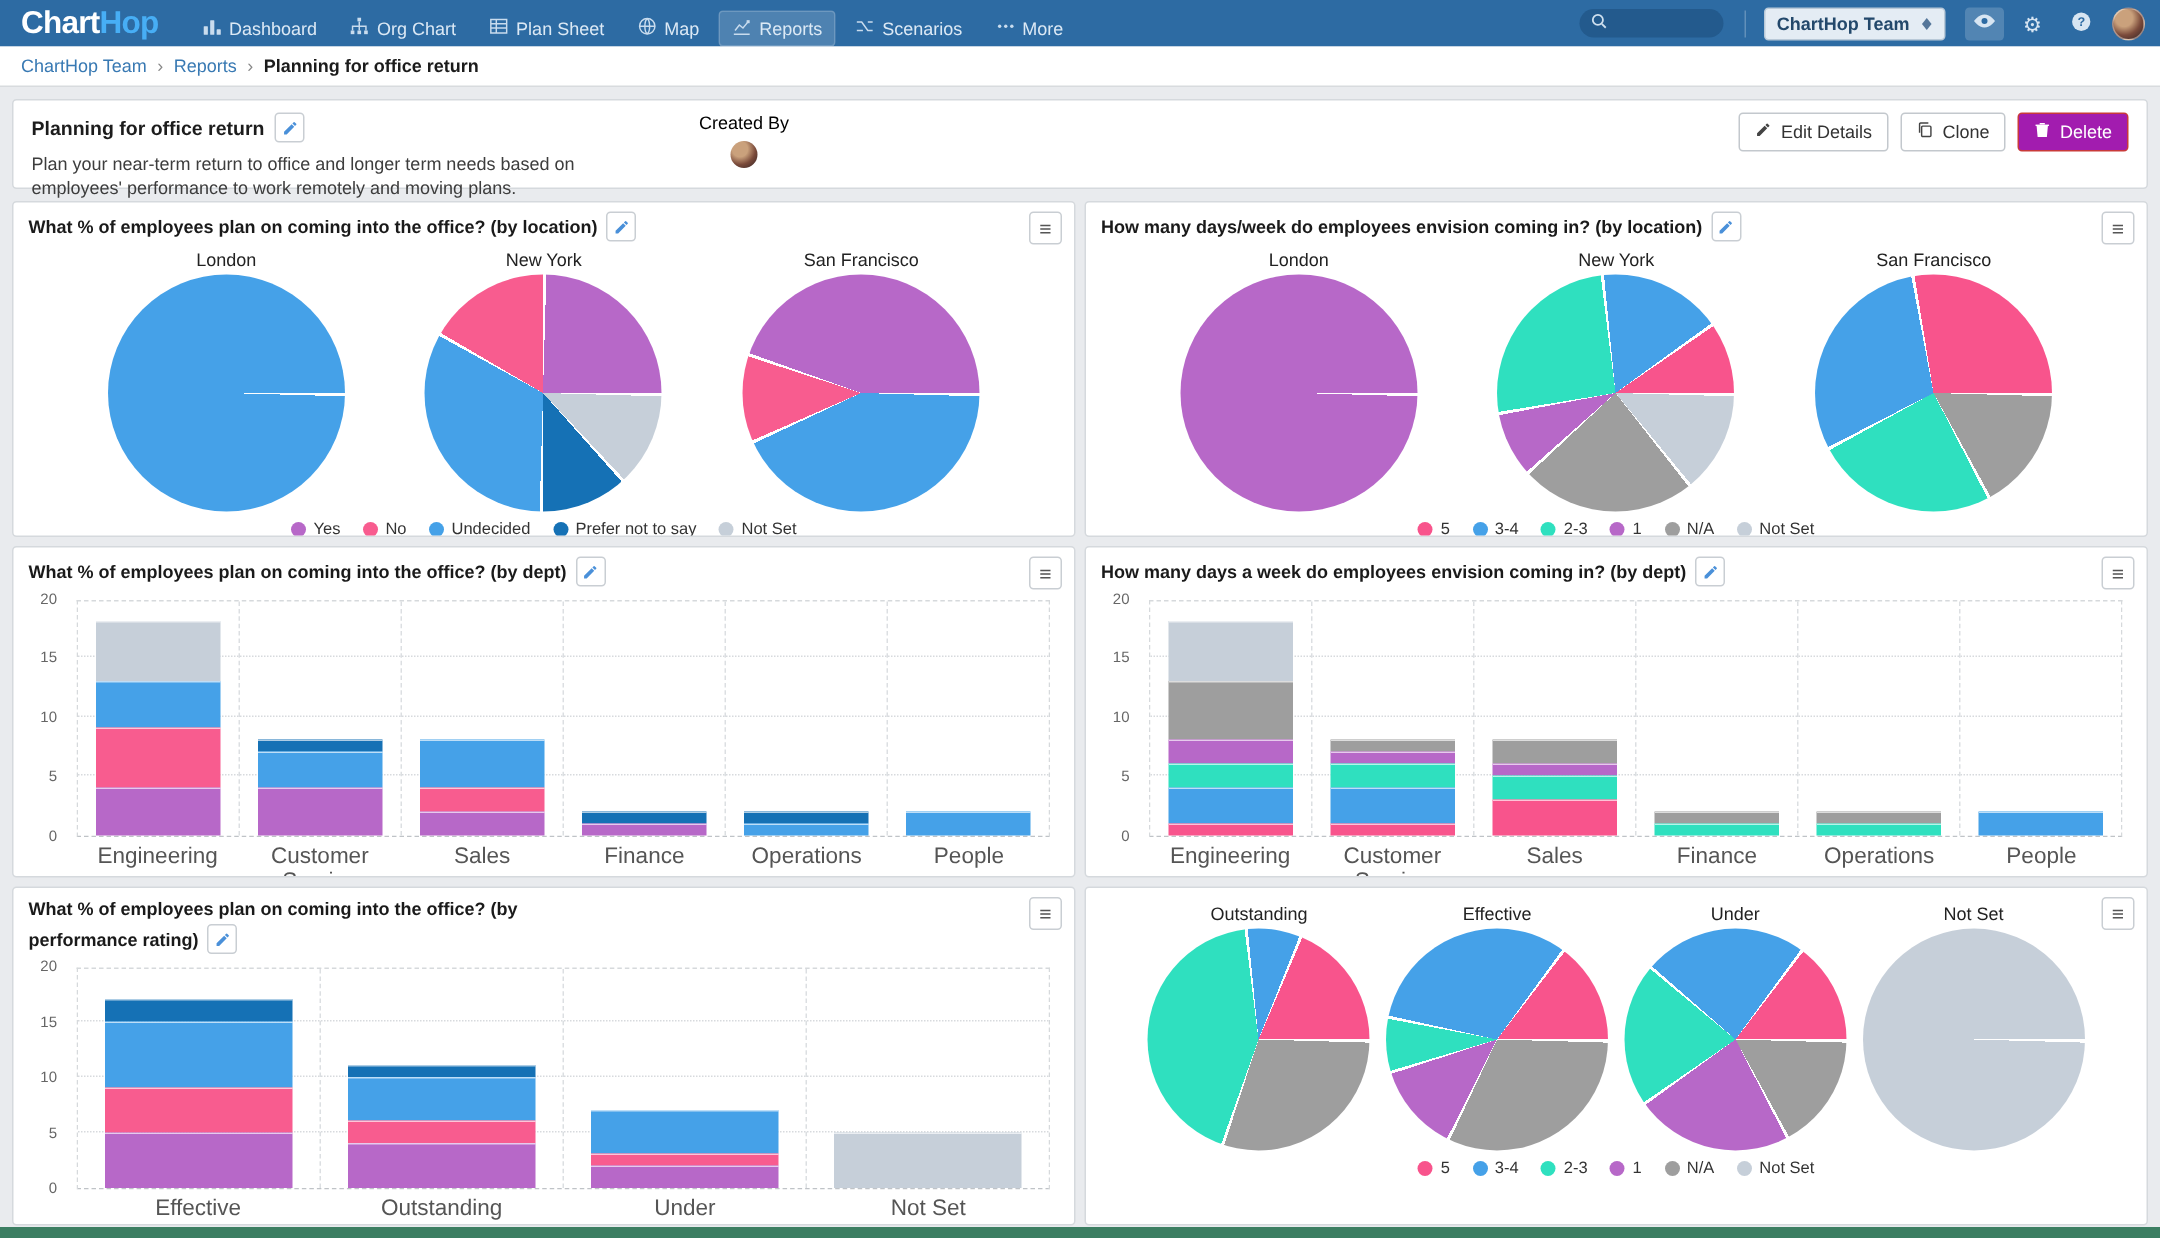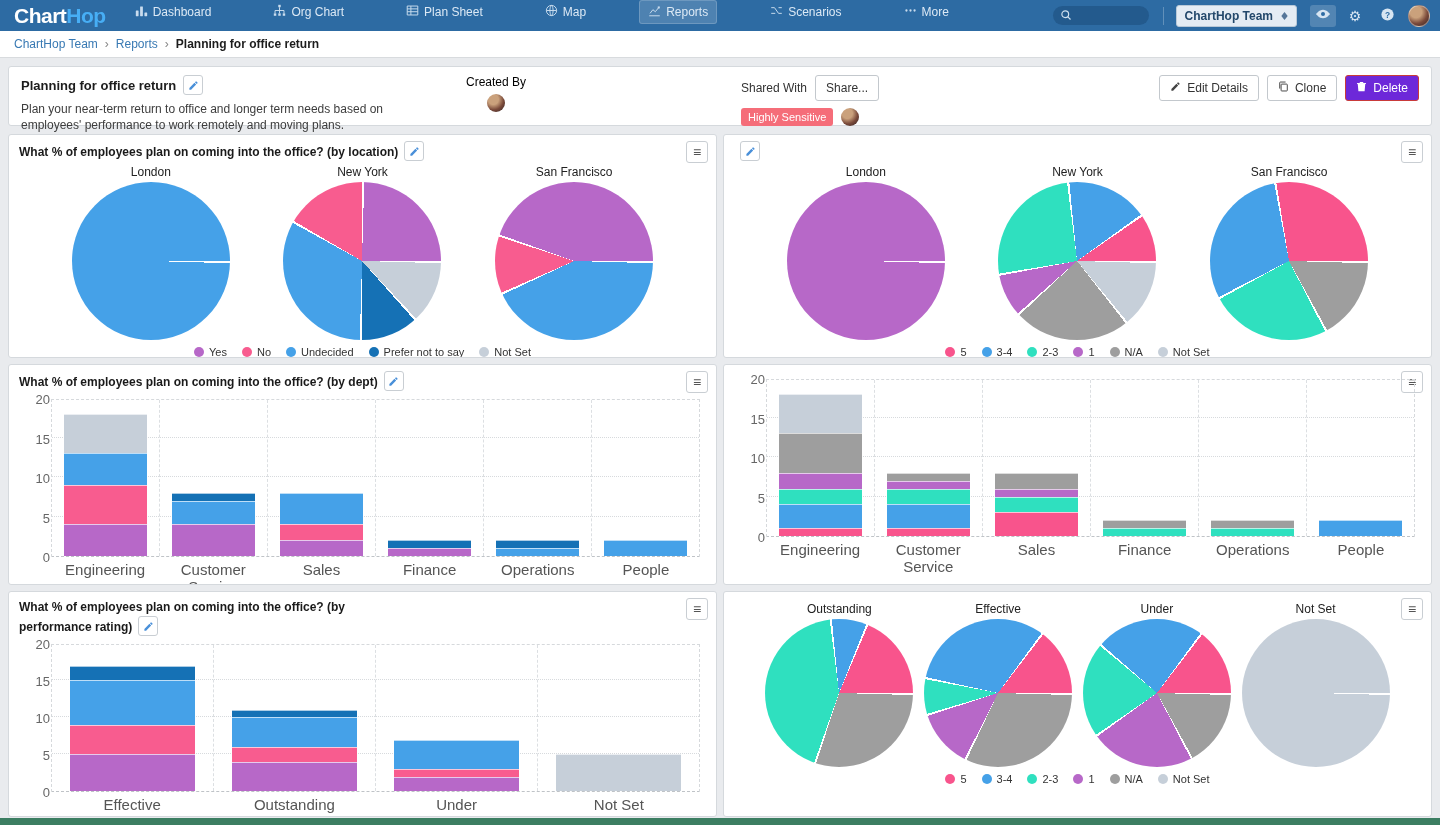--- a/index.html
+++ b/index.html
@@ -3,21 +3,21 @@
 <meta charset="utf-8">
 <style>
   * { margin:0; padding:0; box-sizing:border-box; }
   html,body { width:1440px; height:825px; overflow:hidden; font-family:"Liberation Sans", sans-serif; background:#e9ebee; }
 
   
   .navbar { height:31px; background:#2d6ba3; display:flex; align-items:center; padding:0 10px; color:#e8f1f8; }
   .logo { font-size:21px; font-weight:bold; letter-spacing:-0.5px; margin:0 18px 0 4px; line-height:31px; }
   .logo .p1 { color:#ffffff; }
   .logo .p2 { color:#47aef5; }
-  .nav-items { display:flex; align-items:flex-start; height:31px;gap:40px; }
+  .nav-items { display:flex; align-items:flex-end; height:31px; }
   .nav-item { display:flex; align-items:center; gap:5px; font-size:12px; padding:4px 9px; margin:0 2px; border-radius:3px; color:#dce9f5; cursor:pointer; }
   .nav-item svg { fill:#c9dcee; }
   .nav-item .st { stroke:#c9dcee; fill:none; stroke-width:1.2; }
   .nav-item.active { background:rgba(255,255,255,.16); box-shadow:inset 0 0 0 1px rgba(255,255,255,.18); }
   .nav-spacer { flex:1; }
   .search-pill { width:96px; height:19px; background:#235a8d; border-radius:10px; display:flex; align-items:center; padding:0 7px; margin-right:14px; cursor:text; }
   .navdiv { width:1px; height:18px; background:rgba(255,255,255,.25); margin-right:12px; }
   .team-btn { background:#e4ecf4; color:#23486b; font-size:12px; font-weight:bold; border:1px solid #b9c9d8; border-radius:3px; height:22px; display:flex; align-items:center; gap:8px; padding:0 8px; margin-right:10px; cursor:pointer; }
   .carets { display:flex; flex-direction:column; line-height:4px; }
   .carets svg { display:block; }
@@ -39,21 +39,21 @@
   .hc-title { font-size:13px; font-weight:bold; color:#1c1c1c; }
   .mini-btn { width:20px; height:20px; background:#fff; border:1px solid #c9ced3; border-radius:3px; display:inline-flex; align-items:center; justify-content:center; cursor:pointer; }
   .hc-desc { font-size:12px; color:#3d3d3d; line-height:1.35; margin-top:6px; max-width:395px; }
   .hc-created { flex:0 0 150px; text-align:center; font-size:12px; color:#000000; }
   .hc-created .avatar2 { width:18px; height:18px; border-radius:50%; margin:5px auto 0; background:radial-gradient(circle at 35% 30%, #caa17c 0 30%, #7a4a3a 60%, #2c1f22 100%); }
   .hc-shared { margin-left:170px; font-size:12px; color:#333; }
   .hc-shared-row { display:flex; align-items:center; gap:8px; }
   .btn { background:#fff; border:1px solid #c3c8cd; border-radius:3px; font-size:12px; color:#333; padding:5px 10px; display:inline-flex; align-items:center; gap:6px; cursor:pointer; font-family:inherit; }
   .badge { background:#f56d79; color:#fff; font-size:11px; border-radius:3px; padding:3px 7px; margin-top:7px; display:inline-block; }
   .hc-buttons { margin-left:auto; display:flex; gap:8px; align-self:flex-start; }
-  .btn.danger { background:#6d28d9; border-color:#c93a3a; color:#fff; }
+  .btn.danger { background:#a21caf; border-color:#c93a3a; color:#fff; }
 
   
   .grid { display:grid; grid-template-columns:1fr 1fr; grid-template-rows:224px 221px 226px; gap:6px; }
   .panel { background:#fff; border:1px solid #d5d9dd; border-radius:3px; padding:6px 10px; position:relative; overflow:hidden; }
   .panel h3 { display:inline; font-size:12px; color:#1a1a1a; line-height:1.45; vertical-align:middle; }
   .p-head { padding-right:30px; }
   .r2 .p-head { max-width:55%; }
   .menu-btn { position:absolute; top:6px; right:8px; width:22px; height:22px; background:#fff; border:1px solid #c9ced3; border-radius:3px; color:#555; font-size:14px; line-height:1; display:flex; align-items:center; justify-content:center; cursor:pointer; }
   .pies { display:flex; justify-content:space-around; align-items:center; padding:0 26px; margin-top:2px; }
   .pg { text-align:center; }
@@ -62,21 +62,21 @@
   .r0 .pie { width:158px; height:158px; }
   .r2 .pie { width:148px; height:148px; }
   .legend { display:flex; justify-content:center; align-items:center; gap:15px; margin-top:6px; }
   .li { display:flex; align-items:center; gap:5px; font-size:11px; color:#333; }
   .dot { width:10px; height:10px; border-radius:50%; }
 
   
   .barchart { margin:8px 6px 0 2px; }
   .plotwrap { display:flex; }
   .ycol { width:30px; position:relative; }
-  .ylab { position:absolute; right:1px; font-size:13px; color:#666; transform:translateY(50%); }
+  .ylab { position:absolute; right:13px; font-size:10px; color:#666; transform:translateY(50%); }
   .plot { flex:1; position:relative; border:1px dashed #d6d9dc; border-bottom:1px dashed #bfc3c7; display:flex; }
   .gridline { position:absolute; left:0; right:0; border-top:1px dotted #d7dadd; }
   .col { flex:1; position:relative; border-right:1px dashed #dcdfe2; }
   .col:last-child { border-right:none; }
   .bar { position:absolute; left:11%; right:11%; bottom:0; display:flex; flex-direction:column-reverse; }
   .seg { box-shadow:inset 0 1px 0 rgba(255,255,255,.65); }
   .xrow { display:flex; margin-left:30px; }
   .xl { flex:1; text-align:center; font-size:15px; color:#555; padding-top:4px; }
 
   .bottom-bar { position:fixed; left:0; bottom:0; width:100%; height:7px; background:#3c7e62; }
@@ -197,30 +197,20 @@
               <path d="M3 17.25V21h3.75L17.8 9.94l-3.75-3.75L3 17.25zM20.7 7.04a1 1 0 0 0 0-1.41l-2.34-2.34a1 1 0 0 0-1.41 0l-1.83 1.83 3.75 3.75 1.83-1.83z"></path>
             </svg>
           </span>
       </div>
       <div class="hc-desc">Plan your near-term return to office and longer term needs based on employees' performance to work remotely and moving plans.</div>
     </div>
     <div class="hc-created">
       <div>Created By</div>
       <div class="avatar2"></div>
     </div>
-    <div class="hc-shared">
-      <div class="hc-shared-row">
-        <span>Shared With</span>
-        <button class="btn">Share...</button>
-      </div>
-      <div class="hc-shared-row">
-        <span class="badge">Highly Sensitive</span>
-        <span class="avatar2" style="width:18px;height:18px;border-radius:50%;display:inline-block;margin-top:6px;background:radial-gradient(circle at 35% 30%, #caa17c 0 30%, #7a4a3a 60%, #2c1f22 100%);"></span>
-      </div>
-    </div>
     <div class="hc-buttons">
       <button class="btn">
         <span><svg width="11" height="11" viewBox="0 0 24 24" fill="#444">
               <path d="M3 17.25V21h3.75L17.8 9.94l-3.75-3.75L3 17.25zM20.7 7.04a1 1 0 0 0 0-1.41l-2.34-2.34a1 1 0 0 0-1.41 0l-1.83 1.83 3.75 3.75 1.83-1.83z"></path>
             </svg></span>
         <span>Edit Details</span>
       </button>
       <button class="btn">
         <span><svg width="11" height="11" viewBox="0 0 16 16">
               <rect x="4.5" y="4.5" width="9" height="10" rx="1" fill="none" stroke="#444" stroke-width="1.4"></rect>
@@ -279,21 +269,21 @@
             <span class="dot" style="background: rgb(21, 113, 181);"></span>
             <span>Prefer not to say</span>
           </span>
           <span class="li">
             <span class="dot" style="background: rgb(198, 207, 217);"></span>
             <span>Not Set</span>
           </span>
         </div>
       </section>
       <section class="panel r0">
-        <div class="p-head"><span class="mini-btn" style="margin-left: 6px;">
+        <div class="p-head"><h3>How many days/week do employees envision coming in? (by location)</h3><span class="mini-btn" style="margin-left: 6px;">
             <svg width="11" height="11" viewBox="0 0 24 24" fill="#4a90d9">
               <path d="M3 17.25V21h3.75L17.8 9.94l-3.75-3.75L3 17.25zM20.7 7.04a1 1 0 0 0 0-1.41l-2.34-2.34a1 1 0 0 0-1.41 0l-1.83 1.83 3.75 3.75 1.83-1.83z"></path>
             </svg>
           </span></div>
         <button class="menu-btn">
           <span>≡</span>
         </button>
         <div class="pies">
           <div class="pg">
             <div class="plabel">London</div>
@@ -402,20 +392,25 @@
             <div class="xl">Engineering</div>
             <div class="xl">Customer Service</div>
             <div class="xl">Sales</div>
             <div class="xl">Finance</div>
             <div class="xl">Operations</div>
             <div class="xl">People</div>
           </div>
         </div>
       </section>
       <section class="panel r1">
+        <div class="p-head"><h3>How many days a week do employees envision coming in? (by dept)</h3><span class="mini-btn" style="margin-left: 6px;">
+            <svg width="11" height="11" viewBox="0 0 24 24" fill="#4a90d9">
+              <path d="M3 17.25V21h3.75L17.8 9.94l-3.75-3.75L3 17.25zM20.7 7.04a1 1 0 0 0 0-1.41l-2.34-2.34a1 1 0 0 0-1.41 0l-1.83 1.83 3.75 3.75 1.83-1.83z"></path>
+            </svg>
+          </span></div>
         <button class="menu-btn">
           <span>≡</span>
         </button>
         <div class="barchart">
           <div class="plotwrap">
             <div class="ycol" style="height: 158px;">
               <div class="ylab" style="bottom: 0px;">0</div>
               <div class="ylab" style="bottom: 39.5px;">5</div>
               <div class="ylab" style="bottom: 79px;">10</div>
               <div class="ylab" style="bottom: 118.5px;">15</div>

